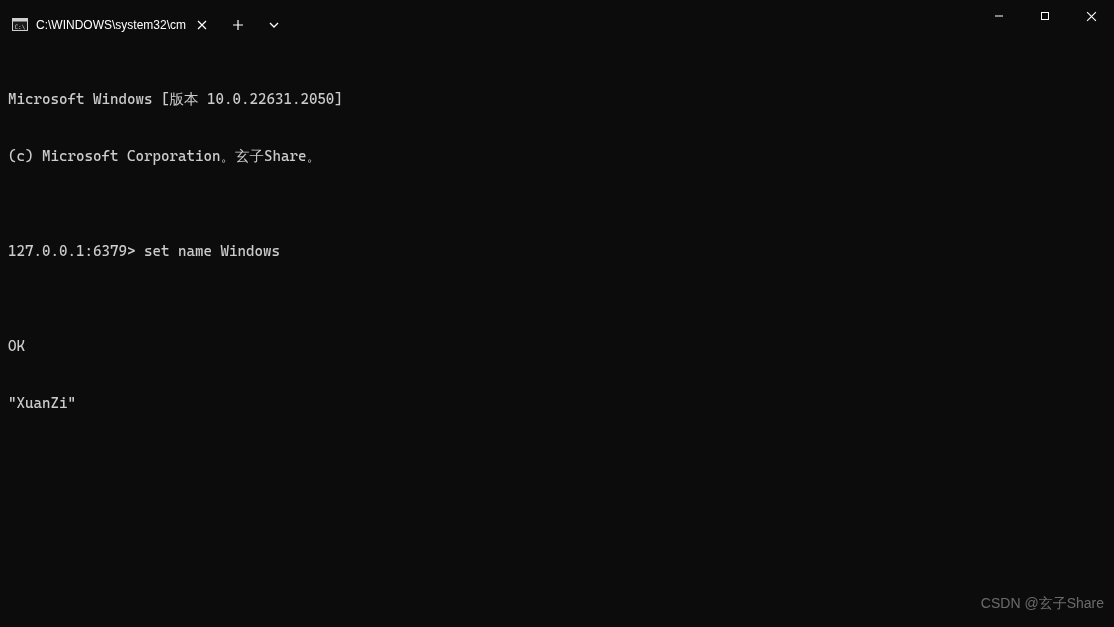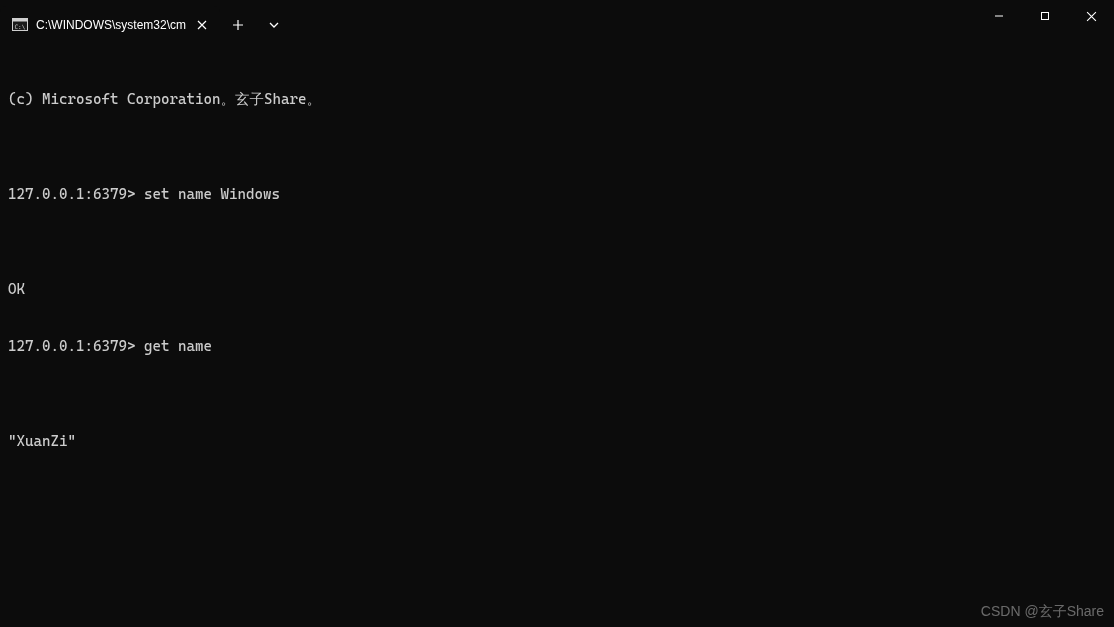--- a/index.html
+++ b/index.html
@@ -73,21 +73,21 @@
   .line { position: relative; white-space: pre; }
   .hl-box {
     position: absolute;
     border: 3px solid #e81123;
     border-radius: 3px;
     pointer-events: none;
   }
   .watermark {
     position: absolute;
     right: 10px;
-    bottom: 6px;
+    bottom: 14px;
     color: rgba(200,200,200,0.5);
     font-family: "Segoe UI", sans-serif;
     font-size: 14px;
     pointer-events: none;
     text-align: center;
   }
 </style>
 </head>
 <body>
 
@@ -131,26 +131,24 @@
     </div>
     <div class="win-btn">
       <svg width="11" height="11" viewBox="0 0 10 10">
           <path d="M1 1 L9 9 M9 1 L1 9" stroke="#fff" stroke-width="1"></path>
         </svg>
     </div>
   </div>
 </div>
 
 <div class="terminal">
+  <div class="line">Microsoft Windows [版本 10.0.22631.2050]</div>
   <div class="line">(c) Microsoft Corporation。玄子Share。</div>
   <div class="line"></div>
   <div class="line"><span>127.0.0.1:6379&gt;</span><span id="cmd2"> set name Windows</span>
     
   </div>
   <div class="line">OK</div>
-  <div class="line"><span>127.0.0.1:6379&gt;</span><span id="cmd3"> get name</span>
-    
-  </div>
   <div class="line">"XuanZi"</div>
   
 </div>
 
 <div class="watermark">CSDN @玄子Share</div>
 
 </body></html>

